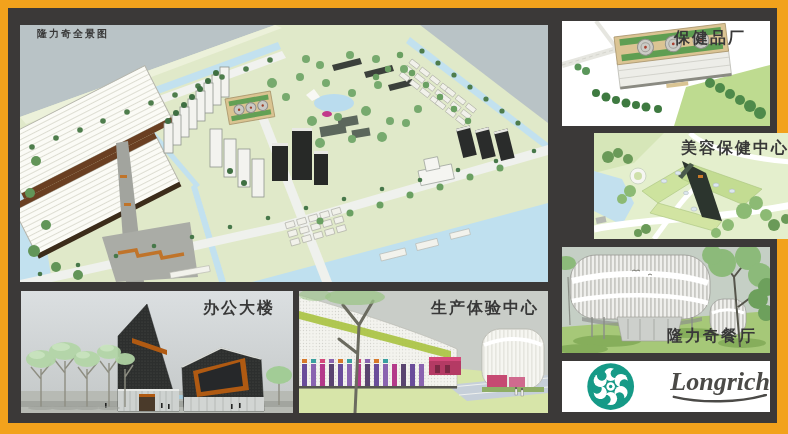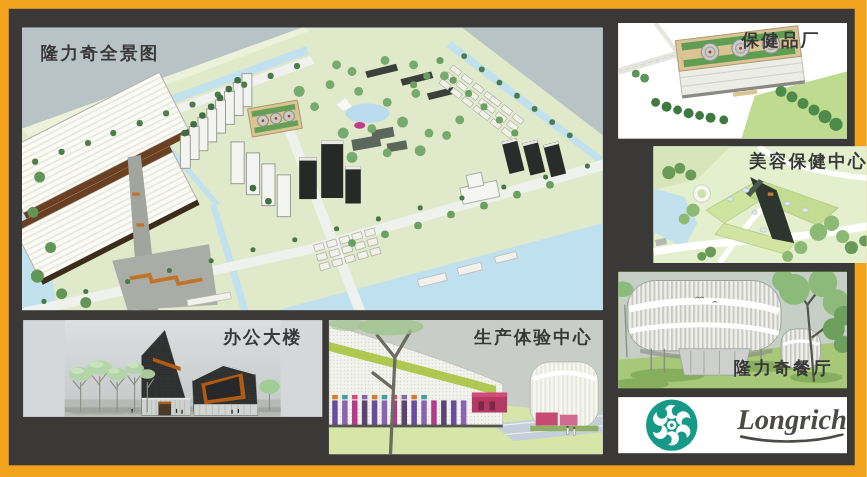--- a/index.html
+++ b/index.html
@@ -12,28 +12,28 @@
   html,body{margin:0;padding:0;background:#fff;}
   .board{position:relative;width:788px;height:434px;background:var(--border-orange);overflow:hidden;
          font-family:"Liberation Sans","DejaVu Sans",sans-serif;}
   .inner{position:absolute;left:8px;top:8px;width:769px;height:415px;background:var(--gap-dark);}
   .panel{position:absolute;overflow:hidden;background:#fff;}
   .panel svg{display:block;width:100%;height:100%;}
   .plabel{position:absolute;font-weight:bold;color:var(--label-dark);letter-spacing:2px;
           font-size:16px;line-height:1;white-space:nowrap;}
   
   .p-main{left:20px;top:25px;width:528px;height:257px;background:#b9c3c6;}
-  .p-office{left:21px;top:291px;width:272px;height:88px;background:#d4d8da;}
+  .p-office{left:21px;top:291px;width:272px;height:122px;background:#d4d8da;}
   .p-prod{left:299px;top:291px;width:249px;height:122px;background:#c9cdc8;}
   .p-fact{left:562px;top:21px;width:208px;height:105px;background:#ffffff;}
   .p-beauty{left:594px;top:133px;width:208px;height:106px;background:#e4efcd;}
-  .p-rest{left:562px;top:247px;width:208px;height:106px;background:#84cc16;}
+  .p-rest{left:562px;top:247px;width:208px;height:106px;background:#fca5a5;}
   .p-logo{left:562px;top:361px;width:208px;height:51px;background:#ffffff;
           display:flex;align-items:center;justify-content:center;gap:11px;}
-  .lbl-main{left:17px;top:17px;font-size:16px;}
+  .lbl-main{left:17px;top:4px;font-size:10px;}
   .lbl-fact{top:9px;right:24px;}
   .lbl-beauty{top:7px;right:13px;}
   .lbl-rest{bottom:9px;right:13px;}
   .lbl-office{top:9px;right:18px;}
   .lbl-prod{top:9px;right:9px;text-align:right;}
   .brandwrap{display:flex;flex-direction:column;align-items:center;}
   .brand{font-family:"Liberation Serif","DejaVu Serif",serif;font-style:italic;font-weight:bold;
          font-size:26px;color:var(--logo-text);letter-spacing:0px;line-height:1;}
   .swoosh{margin-top:-1px;}
 </style>

